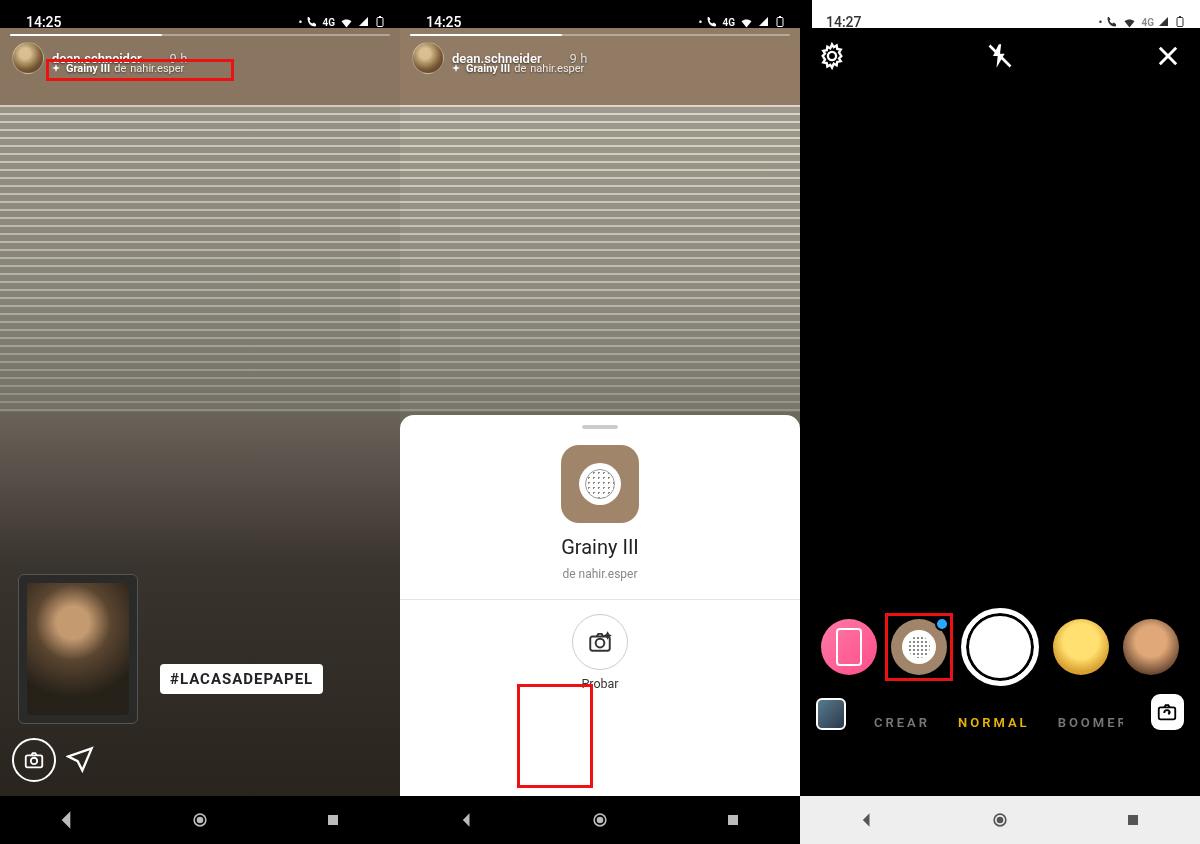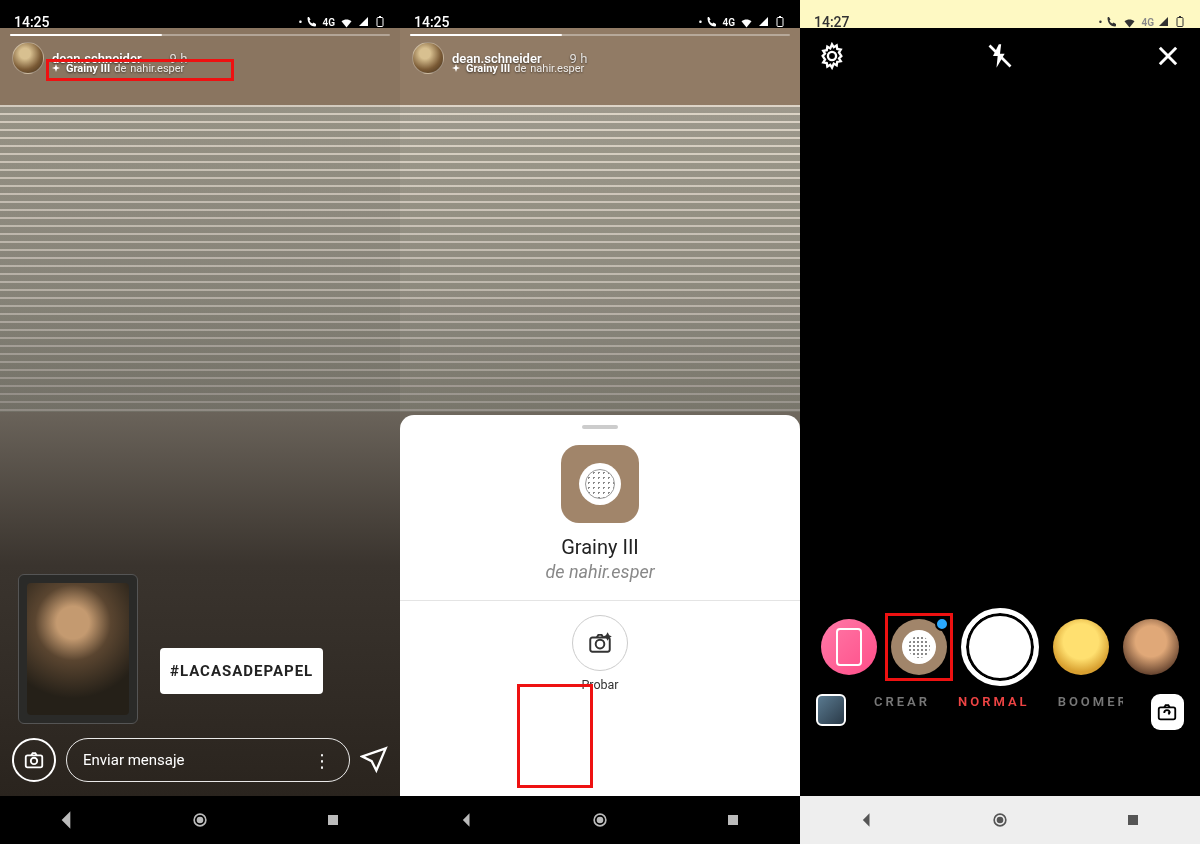--- a/index.html
+++ b/index.html
@@ -1,55 +1,55 @@
 <!DOCTYPE html>
 <html><head>
 <meta charset="utf-8">
 <style>
   * { box-sizing: border-box; margin: 0; padding: 0; font-family: -apple-system, Roboto, Arial, sans-serif; }
   body { background: #fff; width: 1200px; height: 844px; display: flex; }
   .phone { width: 400px; height: 844px; background: #000; position: relative; overflow: hidden; color: #fff; }
-  .status-bar { height: 44px; display: flex; align-items: center; justify-content: space-between; padding: 0 14px; font-size: 14px; font-weight: 500; }
-  .status-bar.light { background: #fef9c3; color: #333; }
+  .status-bar { height: 44px; display: flex; align-items: center; justify-content: space-between; padding: 0 14px; font-size: 14px; font-weight: 500; margin-left: 12px; }
+  .status-bar.light { background: #ffffff; color: #333; }
   .status-right { display: flex; align-items: center; gap: 4px; font-size: 11px; }
   .status-right svg { width: 15px; height: 15px; }
   .status-right .sm { width: 12px; height: 12px; }
   .nav-bar { position: absolute; bottom: 0; left: 0; right: 0; height: 48px; background: #000; display: flex; align-items: center; justify-content: space-around; }
   .nav-bar.light { background: #eee; }
   .nav-bar svg { width: 20px; height: 20px; }
 
   
   .story-bg { position: absolute; top: 28px; left: 0; right: 0; bottom: 48px; background: linear-gradient(180deg, #8a7560 0%, #8a7560 10%, #c4b9a8 10%, #9a9285 35%, #6a635a 50%, #3a342e 70%, #2a241e 100%); }
   .story-bg::before { content:""; position:absolute; top:10%; left:0; right:0; height:40%; background: repeating-linear-gradient(180deg, rgba(255,255,255,0.25) 0 2px, rgba(120,120,110,0.6) 2px 8px); }
   .progress { position: absolute; top: 34px; left: 10px; right: 10px; height: 2px; background: rgba(255,255,255,0.35); border-radius: 2px; }
   .progress::after { content: ""; display: block; width: 40%; height: 100%; background: #fff; border-radius: 2px; }
   .story-head { position: absolute; top: 42px; left: 12px; display: flex; align-items: center; gap: 8px; font-size: 13px; text-shadow: 0 1px 2px rgba(0,0,0,0.6); }
   .avatar { width: 32px; height: 32px; border-radius: 50%; background: radial-gradient(circle at 40% 35%, #d8c090 20%, #7a5a35 60%, #3a2a18); border: 1px solid rgba(255,255,255,0.4); }
   .story-user { font-weight: 600; }
   .story-time { color: rgba(255,255,255,0.8); margin-left: 20px; }
   .effect-line { position: absolute; top: 62px; left: 50px; display: flex; align-items: center; gap: 4px; font-size: 11px; color: #fff; text-shadow: 0 1px 2px rgba(0,0,0,0.6); }
   .effect-line .name { font-weight: 700; }
   .effect-line .by { opacity: 0.85; }
   .red-box { position: absolute; border: 3px solid #e11; }
-  .hashtag-chip { position: absolute; bottom: 150px; left: 160px; background: #fff; color: #222; padding: 14px 10px; border-radius: 4px; font-weight: 700; letter-spacing: 1px; font-size: 15px; }
+  .hashtag-chip { position: absolute; bottom: 150px; left: 160px; background: #fff; color: #222; padding: 6px 10px; border-radius: 4px; font-weight: 700; letter-spacing: 1px; font-size: 15px; }
   .thumb { position: absolute; bottom: 120px; left: 18px; width: 120px; height: 150px; background: #2a2a28; border-radius: 6px; border: 1px solid #555; overflow: hidden; }
   .thumb::after { content:""; position:absolute; inset:8px; background: radial-gradient(circle at 45% 30%, #c49a70 15%, #5a4530 35%, #252018 70%); border-radius: 4px; }
   .story-bottom { position: absolute; bottom: 62px; left: 12px; right: 12px; display: flex; align-items: center; gap: 10px; }
   .circ { width: 44px; height: 44px; border-radius: 50%; border: 2px solid #fff; display: flex; align-items: center; justify-content: center; flex-shrink: 0; }
   .msg-pill { flex: 1; height: 44px; border: 1.5px solid rgba(255,255,255,0.9); border-radius: 22px; display: flex; align-items: center; padding: 0 16px; font-size: 15px; color: #fff; justify-content: space-between; }
   .msg-pill .dots { font-size: 18px; letter-spacing: 2px; }
 
   
   .sheet { position: absolute; left: 0; right: 0; bottom: 48px; top: 415px; background: #fff; border-radius: 14px 14px 0 0; color: #222; display: flex; flex-direction: column; align-items: center; }
   .grabber { width: 36px; height: 4px; background: #ccc; border-radius: 2px; margin: 10px auto; }
   .effect-icon { width: 78px; height: 78px; border-radius: 18px; background: #a1856a; display: flex; align-items: center; justify-content: center; margin-top: 6px; }
   .effect-icon-inner { width: 42px; height: 42px; border-radius: 50%; background: #fff; display:flex; align-items:center; justify-content:center; }
   .effect-icon-inner::after { content:""; width:28px; height:28px; border-radius:50%; background: radial-gradient(circle, #888 1px, transparent 1px); background-size: 5px 5px; border:1px solid #999; }
   .effect-title { font-size: 20px; margin-top: 12px; font-weight: 400; }
-  .effect-author { font-size: 18px; color: #888; margin-top: 2px; font-style: italic; }
+  .effect-author { font-size: 12px; color: #888; margin-top: 8px; }
   .sheet-sep { width: 100%; height: 1px; background: #e4e4e4; margin-top: 18px; }
   .sheet-actions { display: flex; justify-content: space-around; width: 100%; padding: 14px 6px; }
   .action { display: flex; flex-direction: column; align-items: center; gap: 6px; width: 90px; }
   .action .ic { width: 56px; height: 56px; border-radius: 50%; border: 1.5px solid #ccc; display: flex; align-items: center; justify-content: center; }
   .action .lbl { font-size: 12.5px; color: #333; text-align: center; line-height: 1.2; }
 
   
   .cam-body { position: absolute; top: 28px; left: 0; right: 0; bottom: 48px; background: #000; }
   .cam-top { display: flex; justify-content: space-between; padding: 14px 18px; }
   .cam-top svg { width: 28px; height: 28px; }
@@ -57,23 +57,23 @@
   .filter { width: 56px; height: 56px; border-radius: 50%; flex-shrink: 0; display:flex; align-items:center; justify-content:center; }
   .shutter { width: 78px; height: 78px; border-radius: 50%; background: #fff; border: 5px solid #fff; box-shadow: inset 0 0 0 3px #000; }
   .filter.pink { background: linear-gradient(135deg,#ff7aa8,#ff4d88); }
   .filter.pink::after{content:"";width:22px;height:34px;border:2px solid #fff;border-radius:4px;}
   .filter.grainy { background: #a1856a; position: relative; }
   .filter.grainy::before { content:""; width:34px; height:34px; border-radius:50%; background:#fff; }
   .filter.grainy::after { content:""; position:absolute; width:22px; height:22px; border-radius:50%; background: radial-gradient(circle,#888 1px,transparent 1px); background-size:4px 4px; }
   .filter.grainy .dot { position:absolute; top:-2px; right:-2px; width:14px; height:14px; background:#2aa9ff; border-radius:50%; border:2px solid #000;}
   .filter.yellow { background: radial-gradient(circle at 50% 40%, #ffe070 40%, #d8a030 70%); }
   .filter.face { background: radial-gradient(circle at 50% 40%, #e0a878 35%, #5a3a28 80%); }
-  .mode-row { position: absolute; bottom: 66px; left: 0; right: 0; display: flex; align-items: flex-start; gap: 28px; padding: 0 16px; font-size: 13px; letter-spacing: 3px; font-weight: 600; }
+  .mode-row { position: absolute; bottom: 66px; left: 0; right: 0; display: flex; align-items: flex-end; gap: 28px; padding: 0 16px; font-size: 13px; letter-spacing: 3px; font-weight: 600; }
   .mode-row .dim { color: #777; }
-  .mode-row .active { color: #ef4444; }
+  .mode-row .active { color: #eab308; }
   .gallery-thumb { width: 32px; height: 32px; border-radius: 6px; background: linear-gradient(135deg,#5a7a90,#2a3a48); border:2px solid #fff; }
   .switch-cam { width: 36px; height: 36px; border-radius: 9px; background: #fff; display:flex; align-items:center; justify-content:center; margin-left:auto;}
 </style>
 </head>
 <body>
 
 <div class="phone">
   <div class="status-bar">
     <span>14:25</span>
     <div class="status-right">
@@ -117,24 +117,20 @@
   <div class="thumb"></div>
   <div class="hashtag-chip">#LACASADEPAPEL</div>
 
   <div class="story-bottom">
     <div class="circ">
       <svg width="22" height="22" viewBox="0 0 24 24" fill="none" stroke="#fff" stroke-width="2">
           <rect x="3" y="7" width="18" height="13" rx="2"></rect>
           <circle cx="12" cy="13" r="3.5"></circle>
           <path d="M9 7l1.5-2.5h3L15 7"></path>
         </svg>
-    </div>
-    <div class="msg-pill">
-      <span>Enviar mensaje</span>
-      <span class="dots">⋮</span>
     </div>
     <svg width="28" height="28" viewBox="0 0 24 24" fill="none" stroke="#fff" stroke-width="2">
         <path d="M22 2L2 9l8 4 4 8 8-19z"></path>
       </svg>
   </div>
 
   <div class="nav-bar">
     <svg viewBox="0 0 24 24" fill="none" stroke="#bbb" stroke-width="2">
         <path d="M15 4l-8 8 8 8z" fill="#bbb"></path>
       </svg>

